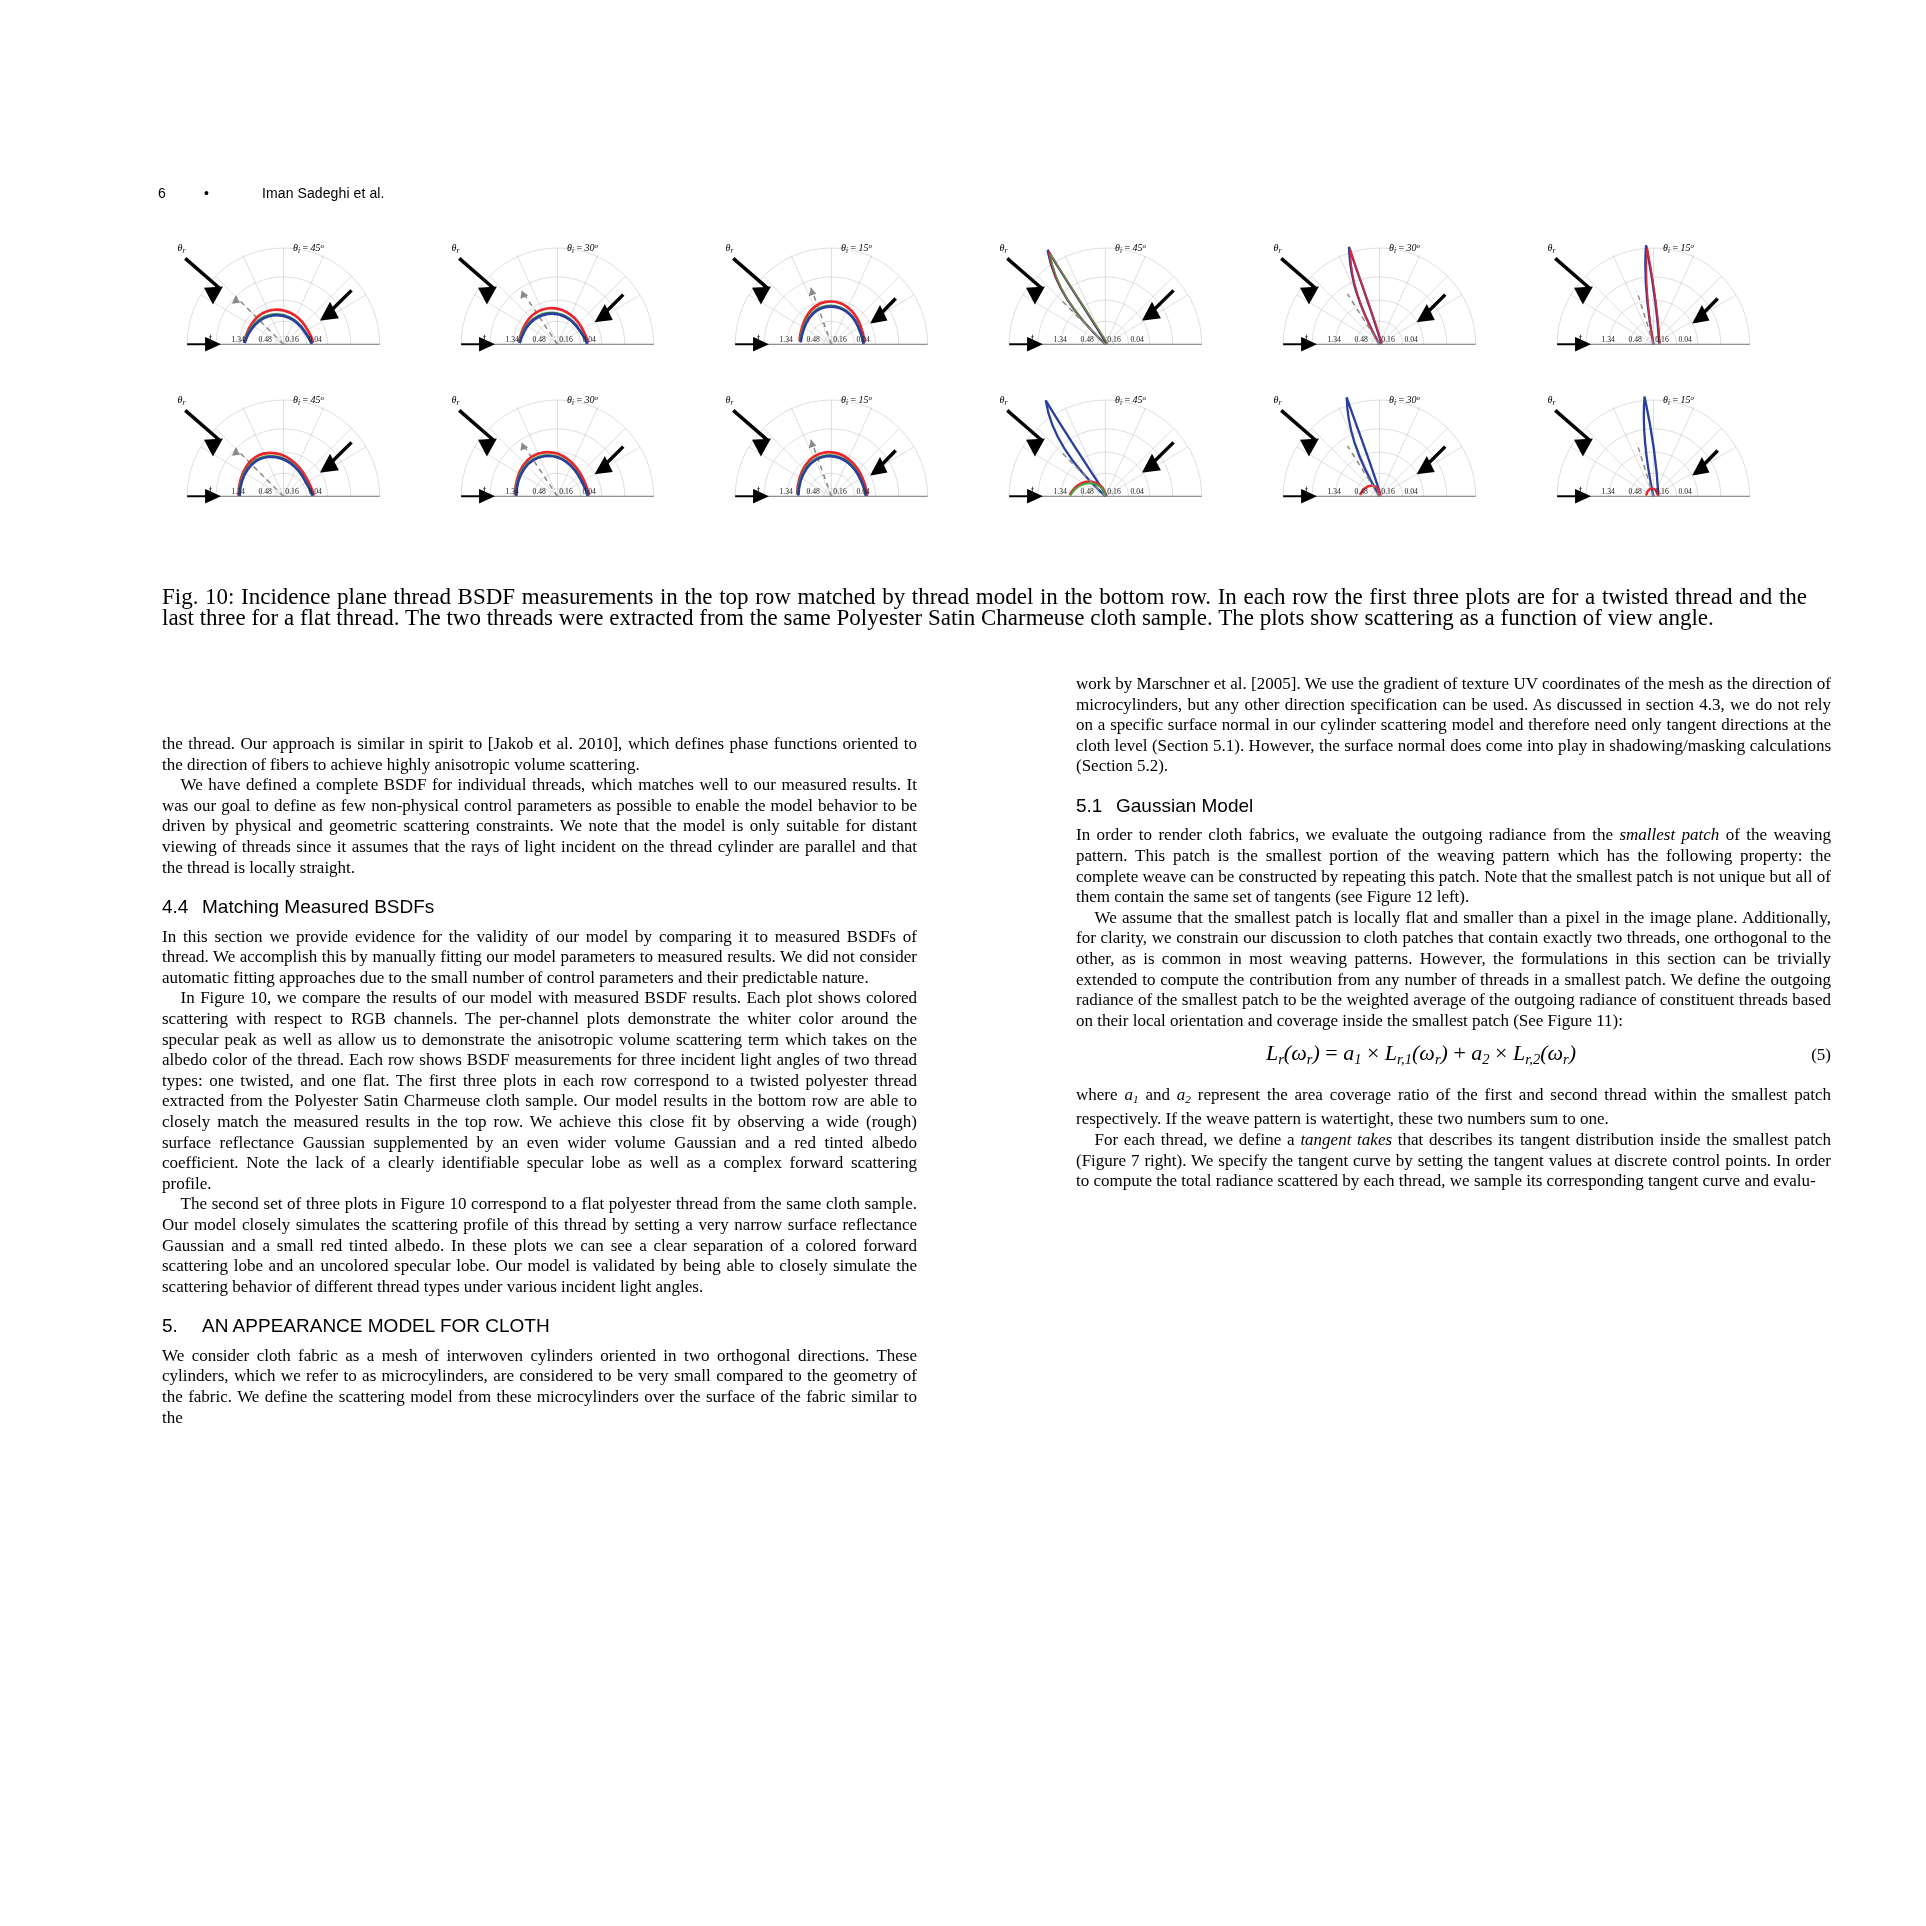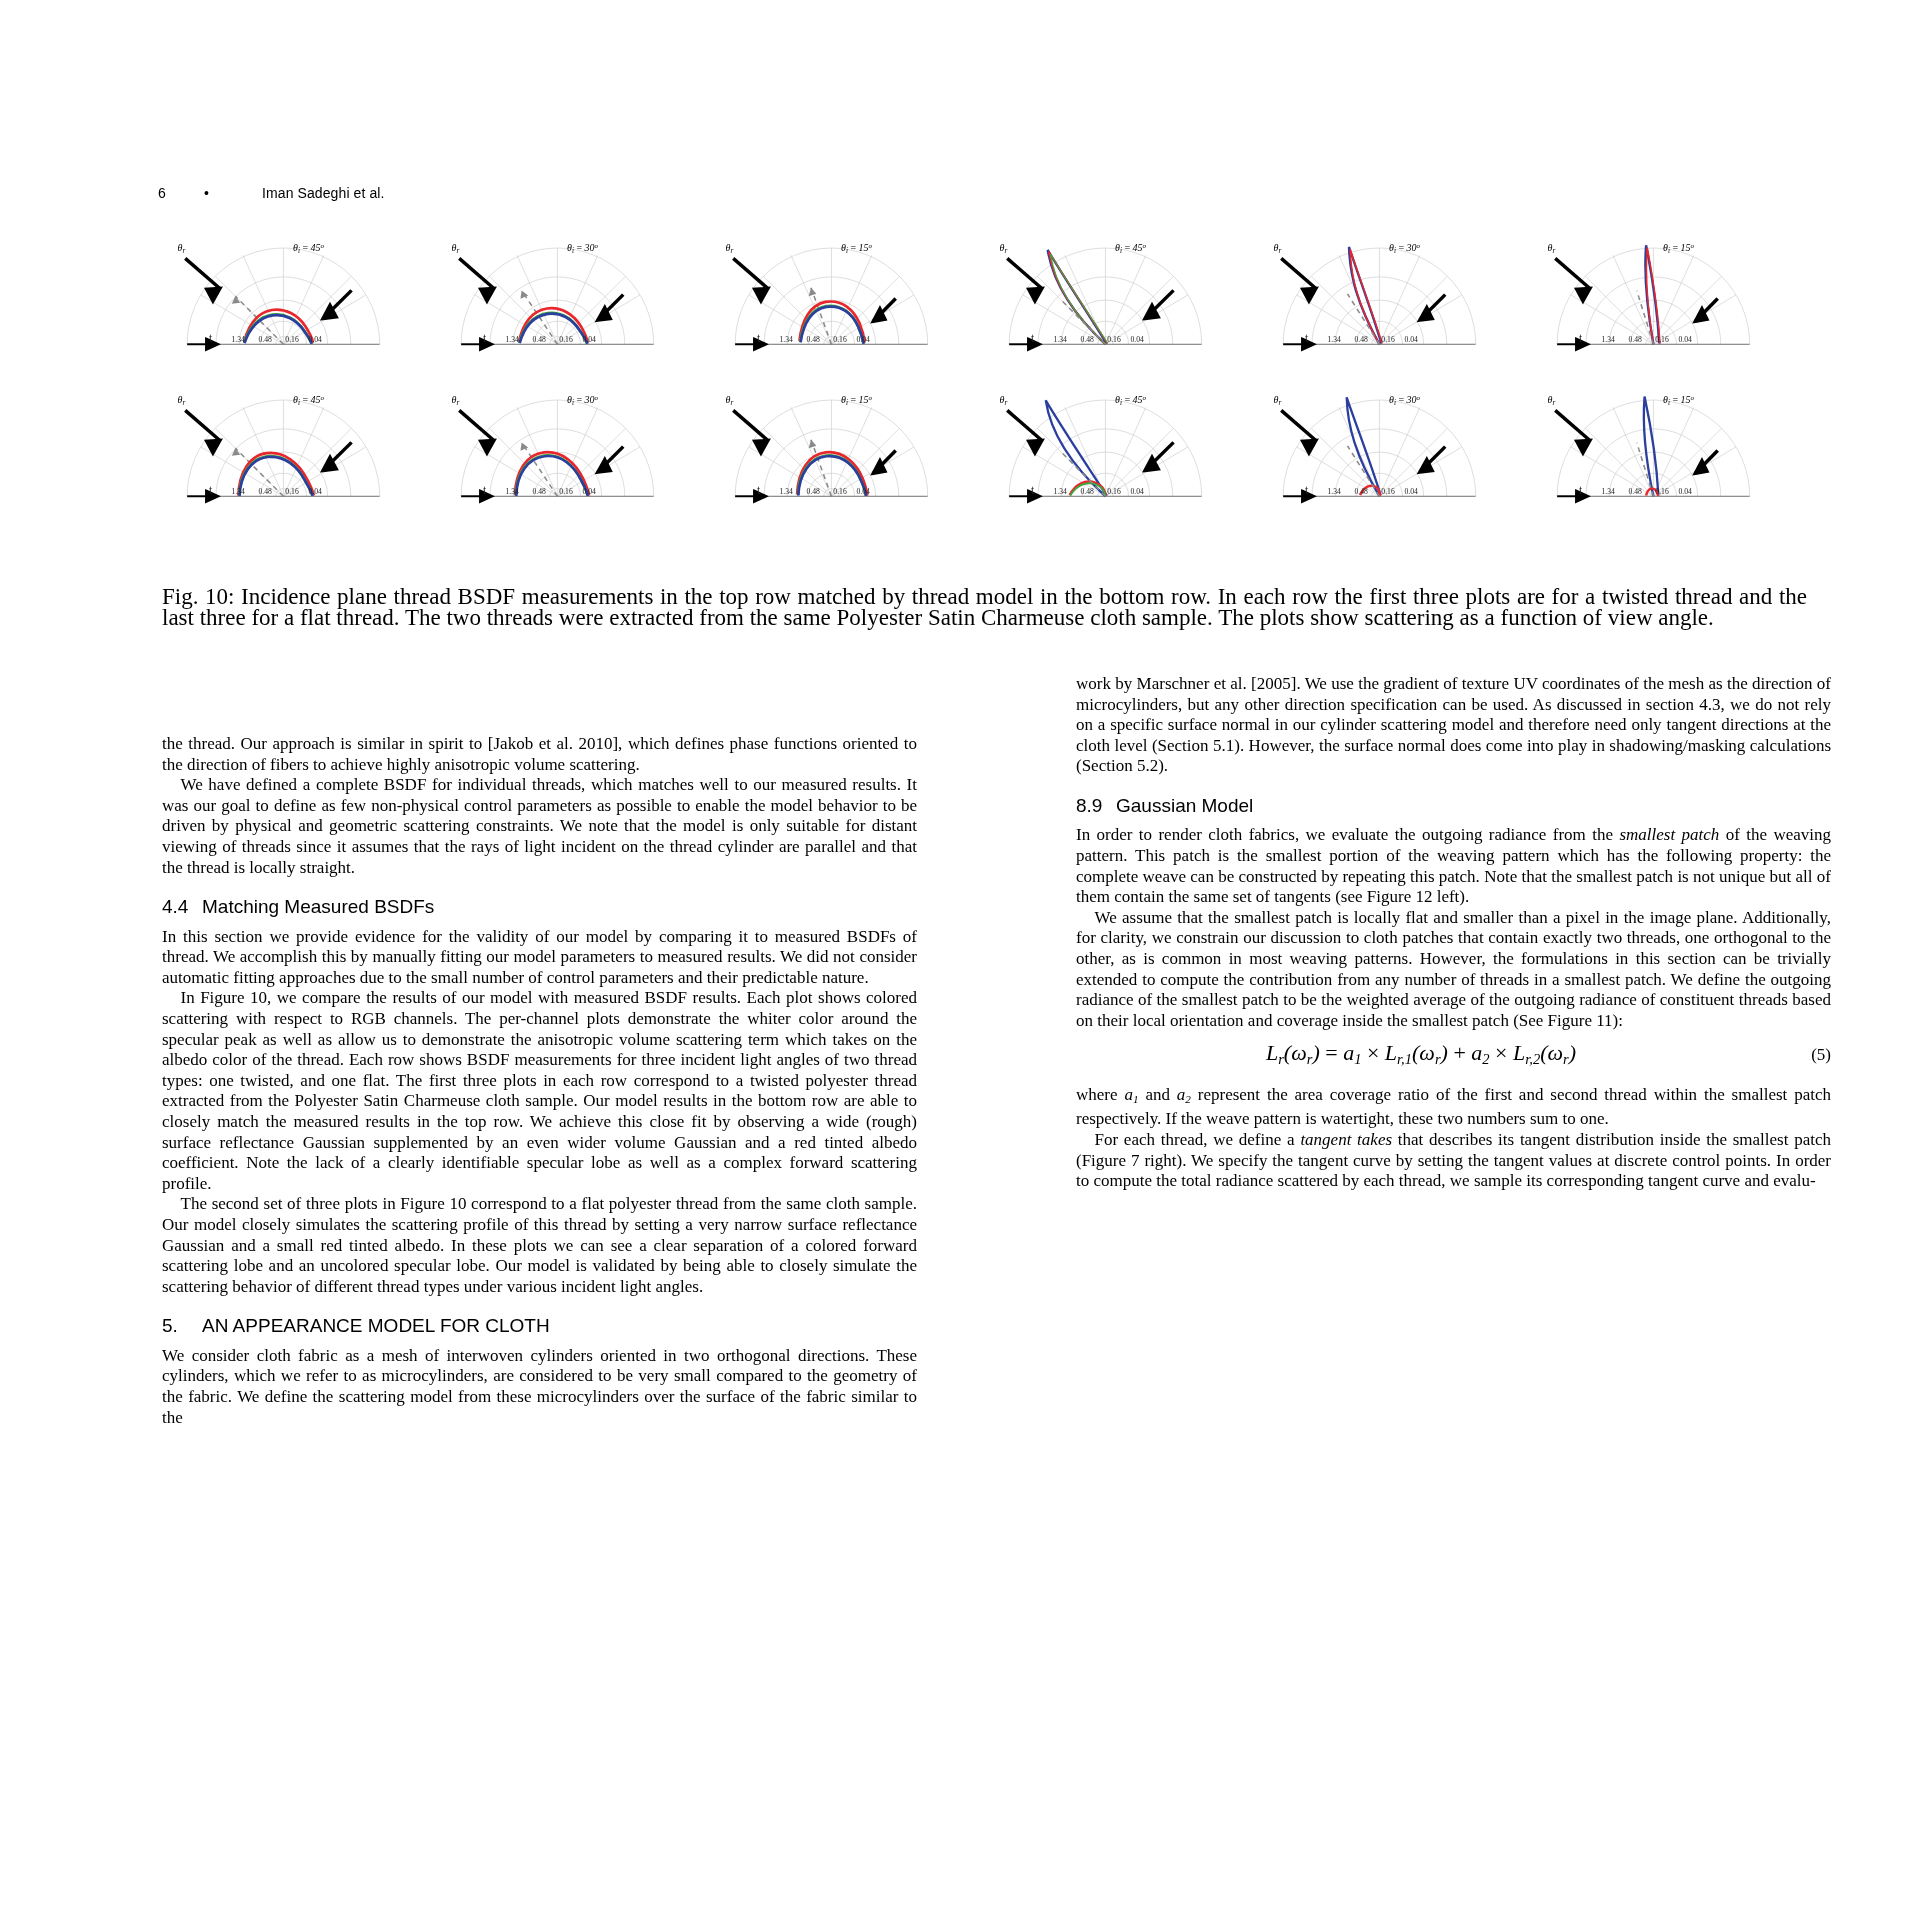--- a/index.html
+++ b/index.html
@@ -622,21 +622,21 @@
       <span class="num">5.</span><span>AN APPEARANCE MODEL FOR CLOTH</span>
     </h2>
 
     <p>We consider cloth fabric as a mesh of interwoven  cylinders oriented in two orthogonal directions. These cylinders, which we  refer to  as microcylinders, are considered to be very small compared to the geometry of the fabric. We define the scattering model from these microcylinders over the surface of the fabric similar to the</p>
   </div>
 
   <div class="col" id="col-right">
     <p>work by Marschner et al. [2005]. We use the gradient of texture UV coordinates of the mesh as the direction of microcylinders, but any other direction specification can be used. As discussed in section 4.3, we do not rely on a specific surface normal in our cylinder scattering model and therefore need only tangent directions at the cloth level (Section 5.1). However, the surface normal does come into play in shadowing/masking calculations (Section 5.2).</p>
 
     <h2 class="sec">
-      <span class="num">8.9</span><span>Gaussian Model</span>
+      <span class="num">5.1</span><span>Gaussian Model</span>
     </h2>
 
     <p><span>In order to render cloth fabrics, we evaluate the outgoing radiance from the </span><em>smallest patch</em><span> of the weaving pattern. This patch is the smallest portion of the weaving pattern which has the following property: the complete weave can be constructed by repeating this patch. Note that the smallest patch is not unique but all of them contain the same set of tangents (see Figure 12 left).</span></p>
 
     <p class="ind">We assume that the smallest patch is locally flat and smaller than a pixel in the image plane. Additionally, for clarity, we constrain our discussion to cloth patches that contain exactly two threads, one orthogonal to the other, as is common in most weaving patterns. However, the formulations in this section can be trivially extended to compute the contribution from any number of threads in a smallest patch. We define the outgoing radiance of the smallest patch to be the weighted average of the outgoing radiance of constituent threads based on their local orientation and coverage inside the smallest patch (See Figure 11):</p>
 
     <div class="eqline">
       <div class="eq">
         <span class="it">L</span><sub>r</sub>(<span class="it">ω</span><sub>r</sub>) <span class="up">=</span> <span class="it">a</span><sub>1</sub> <span class="up">×</span> <span class="it">L</span><sub>r,1</sub>(<span class="it">ω</span><sub>r</sub>) <span class="up">+</span> <span class="it">a</span><sub>2</sub> <span class="up">×</span> <span class="it">L</span><sub>r,2</sub>(<span class="it">ω</span><sub>r</sub>)
       </div>

